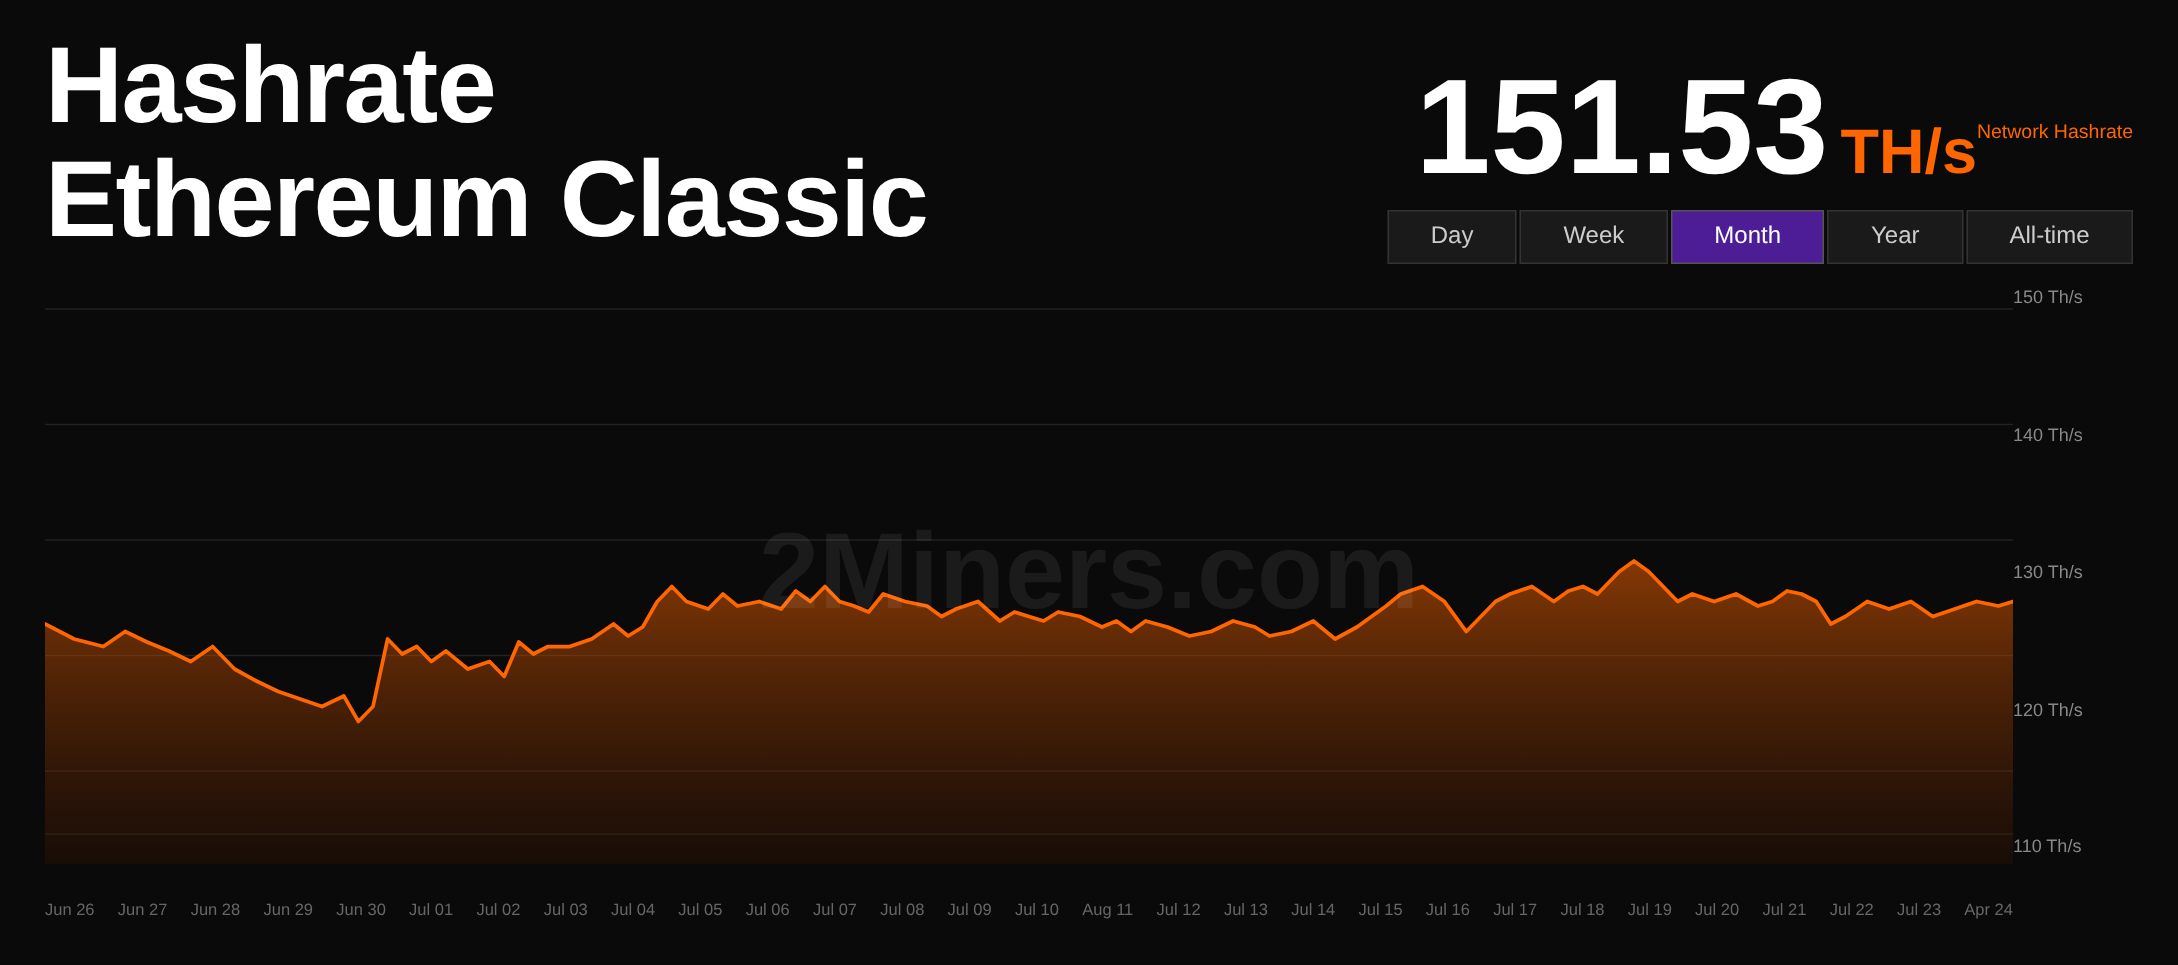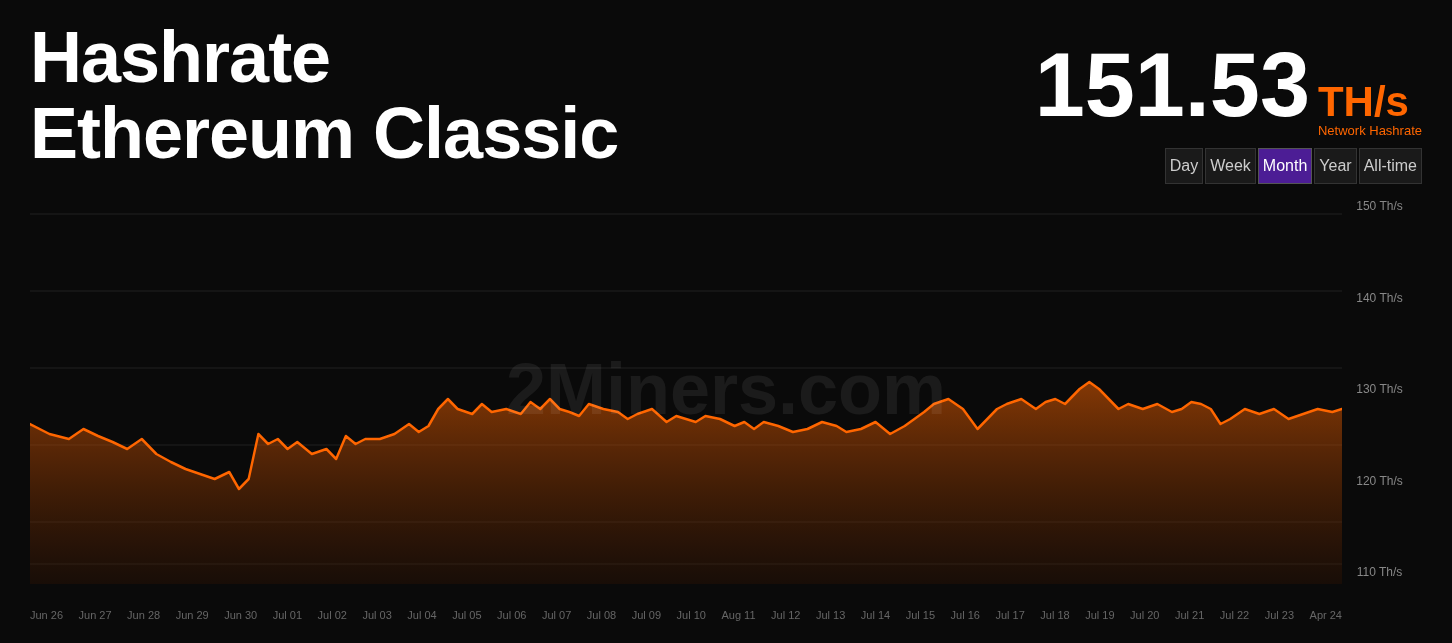--- a/index.html
+++ b/index.html
@@ -44,40 +44,40 @@
       margin-top: 20px;
     }
     .hashrate-value {
       font-size: 90px;
       font-weight: 900;
       color: #ffffff;
       line-height: 1;
     }
     .hashrate-unit-container {
       display: flex;
-      flex-direction: column;
+      flex-direction: row;
       align-items: flex-start;
     }
     .hashrate-unit {
       font-size: 42px;
       font-weight: 900;
       color: #ff6600;
       line-height: 1;
     }
     .hashrate-label {
       font-size: 13px;
       color: #ff6600;
       white-space: nowrap;
     }
     .time-buttons {
       display: flex;
       gap: 2px;
     }
     .time-btn {
-      padding: 8px 4px;
+      padding: 8px 28px;
       background: #1a1a1a;
       border: 1px solid #333;
       color: #ccc;
       font-size: 16px;
       cursor: pointer;
       font-weight: 500;
     }
     .time-btn.active {
       background: #4c1d95;
       color: #ffffff;
@@ -115,21 +115,21 @@
       height: 100%;
       width: 80px;
       display: flex;
       flex-direction: column;
       justify-content: space-between;
       padding: 5px 0;
     }
     .y-label {
       font-size: 12px;
       color: #888;
-      text-align: center;
+      text-align: left;
       padding-right: 5px;
     }
     .x-axis {
       display: flex;
       justify-content: space-between;
       padding: 5px 0 0 0;
       width: calc(100% - 80px);
       margin-top: 20px;
     }
     .x-label {

